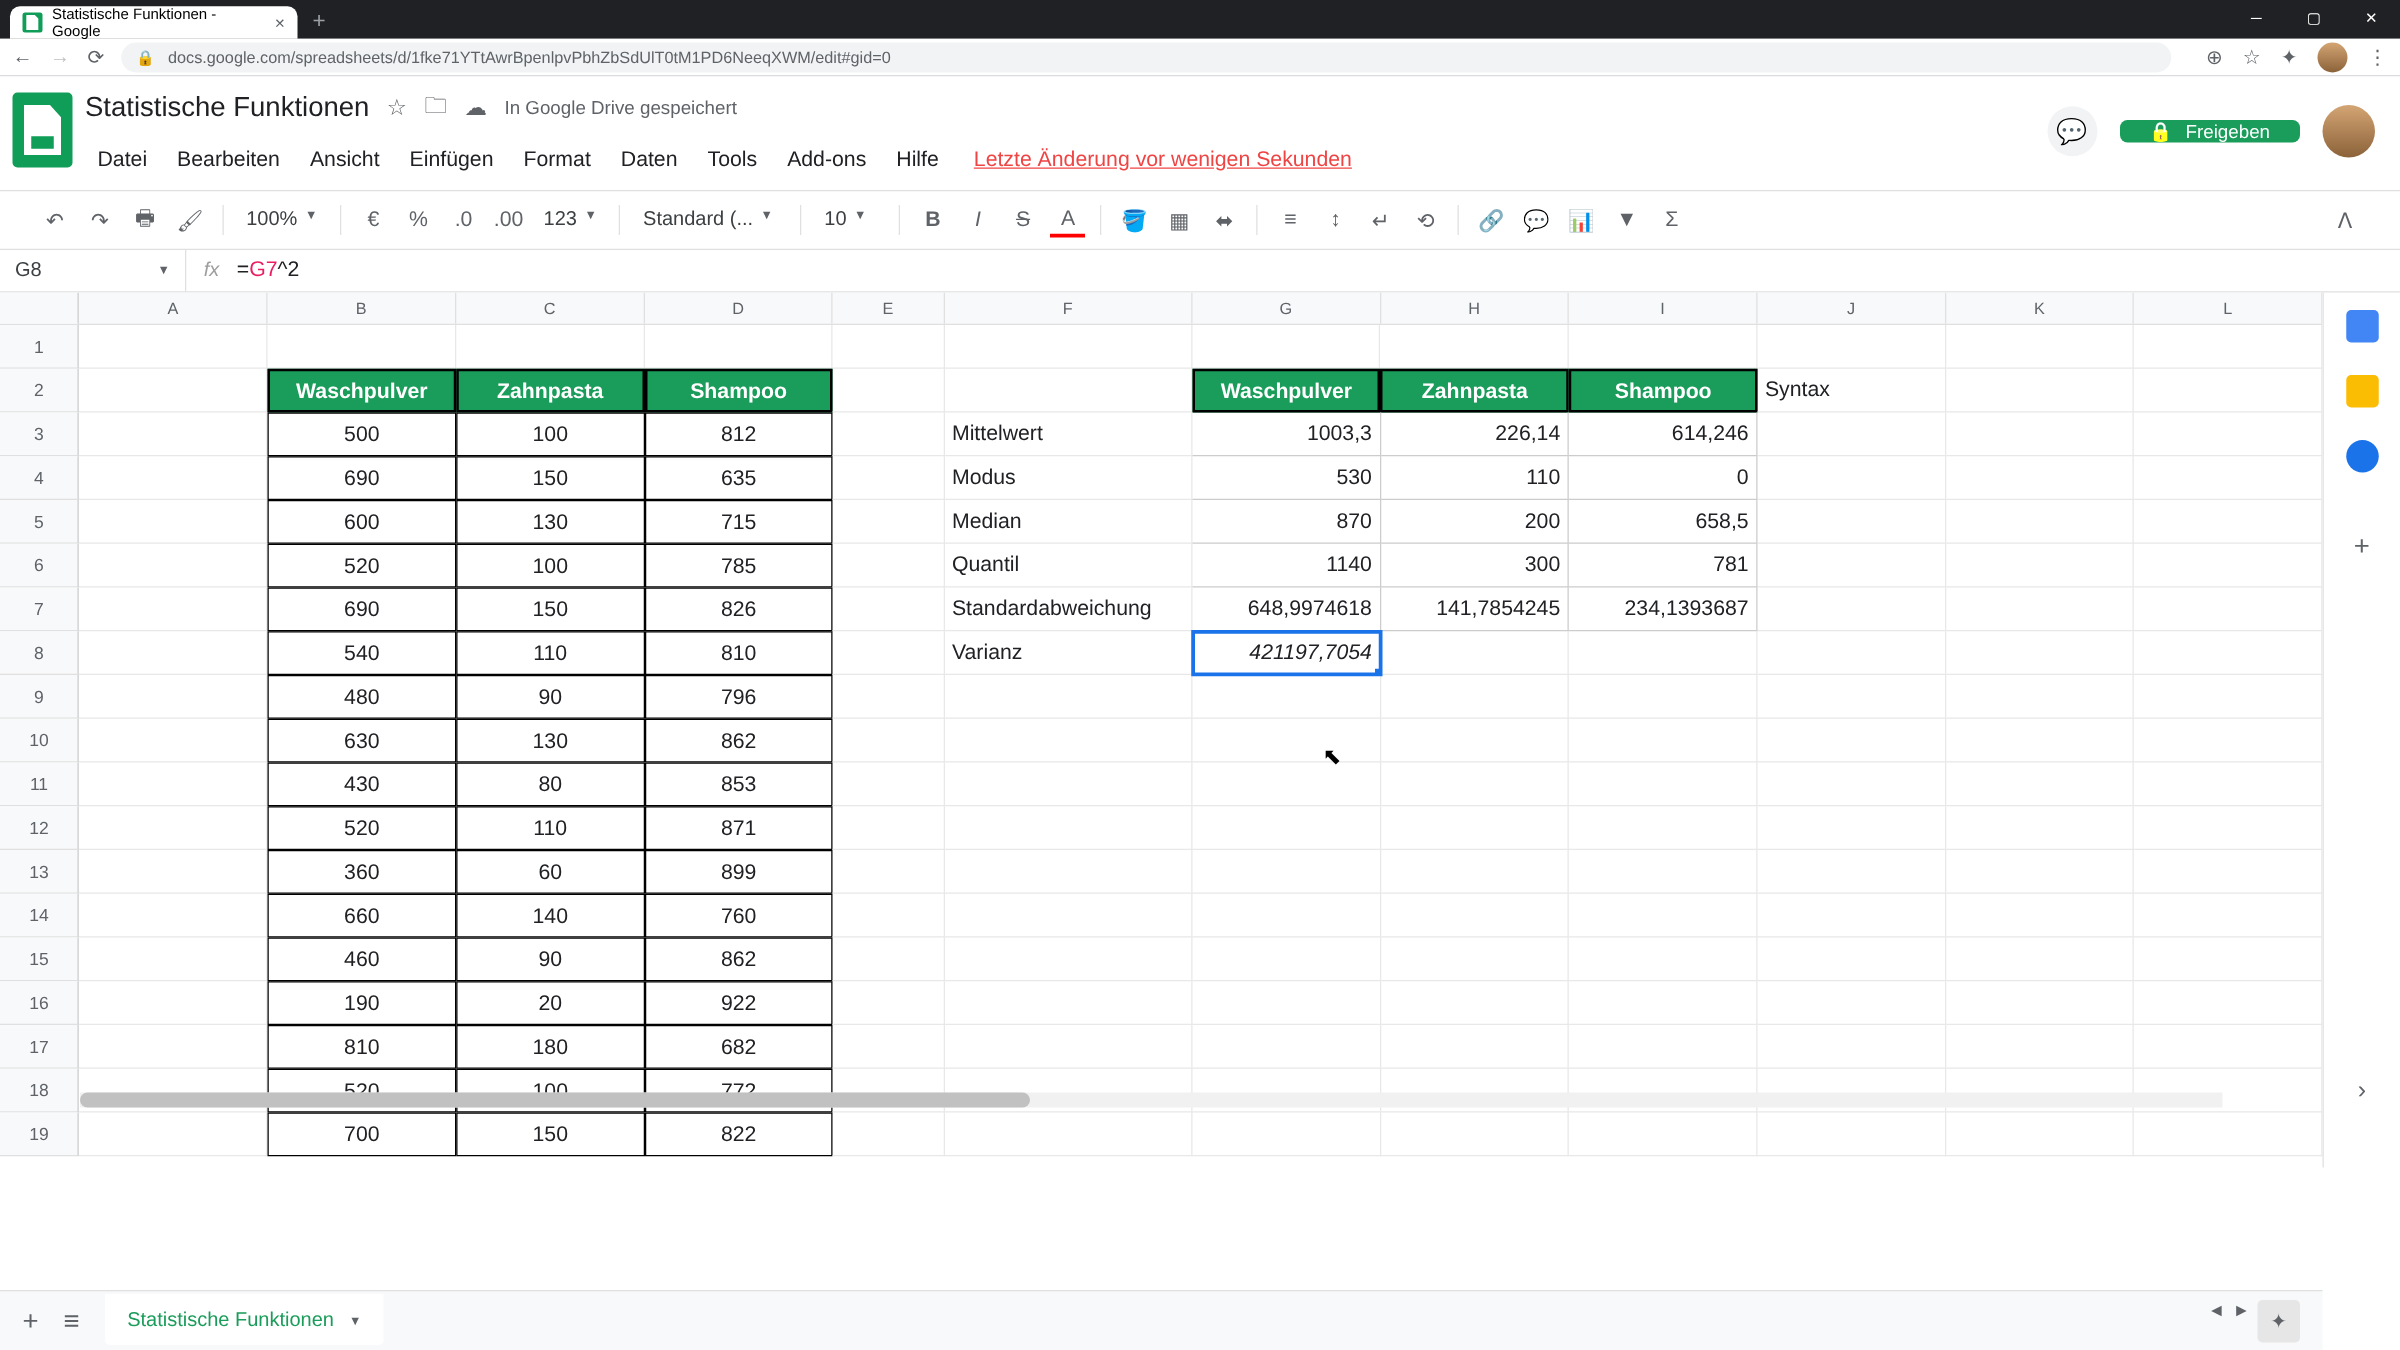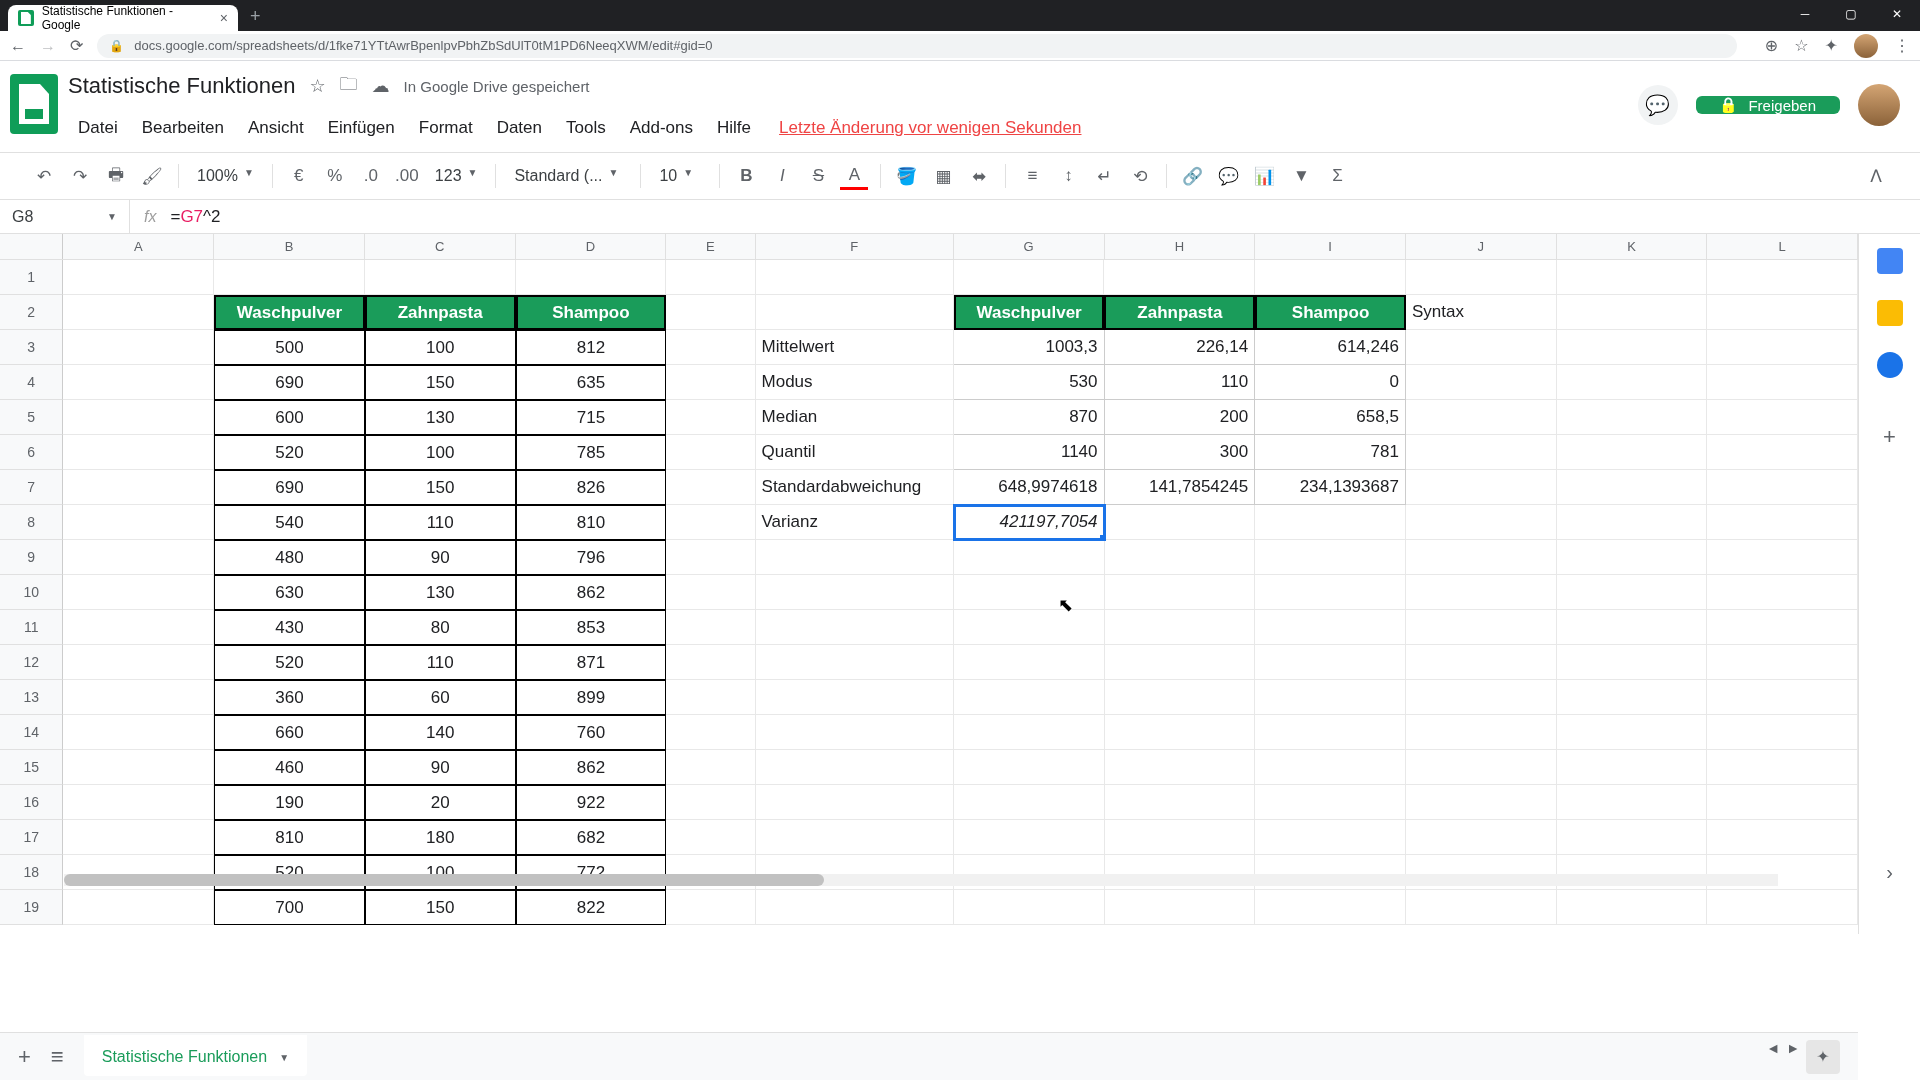--- a/index.html
+++ b/index.html
@@ -45,21 +45,21 @@
 
 .toolbar { height: 48px; border-top: 1px solid #e0e0e0; border-bottom: 1px solid #e0e0e0; margin-top: 10px; display: flex; align-items: center; padding: 0 30px; gap: 8px; }
 .tb-icon { color: #5f6368; width: 28px; height: 28px; display: flex; align-items: center; justify-content: center; font-size: 17px; cursor: pointer; }
 .tb-sep { width: 1px; height: 24px; background: #e0e0e0; margin: 0 4px; }
 .tb-select { color: #3c4043; font-size: 16px; padding: 0 6px; display: flex; align-items: flex-start; gap: 6px; cursor: pointer; }
 .dropdown-arrow { font-size: 10px; color: #5f6368; }
 .tb-collapse { margin-left: auto; }
 
 
 .formula-row { height: 34px; display: flex; align-items: center; border-bottom: 1px solid #e0e0e0; }
-.name-box { width: 130px; padding: 0 12px; font-size: 16px; color: #3c4043; display: flex; align-items: center; border-right: 1px solid #e0e0e0; height: 100%; }
+.name-box { width: 149px; padding: 0 12px; font-size: 16px; color: #3c4043; display: flex; align-items: center; border-right: 1px solid #e0e0e0; height: 100%; }
 .name-box .dropdown-arrow { margin-left: auto; }
 .fx { padding: 0 14px; color: #9e9e9e; font-style: italic; font-size: 16px; }
 .formula-input { font-size: 17px; color: #202124; font-family: 'Courier New', monospace; text-align: right; }
 .formula-input .ref { color: #e91e63; }
 
 
 .sheet-container { display: flex; height: 700px; }
 .sheet { position: relative; overflow: hidden; flex: 1; }
 .col-headers { display: flex; height: 26px; background: #f8f9fa; border-bottom: 1px solid #e0e0e0; position: sticky; top: 0; }
 .corner { width: 64px; border-right: 1px solid #ccc; background: #f8f9fa; }

